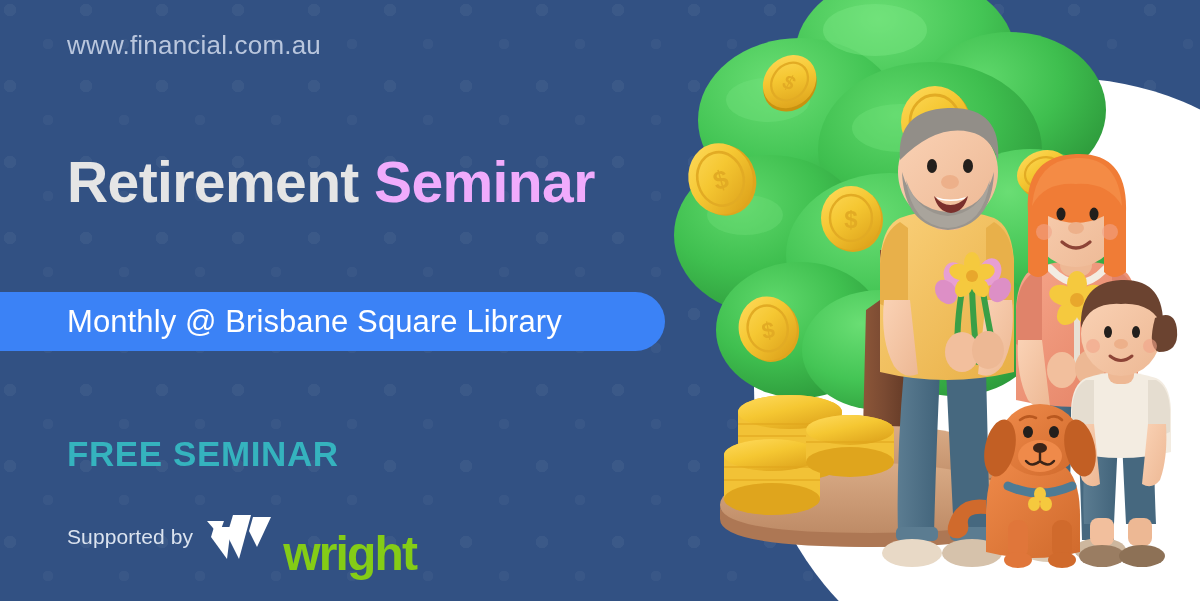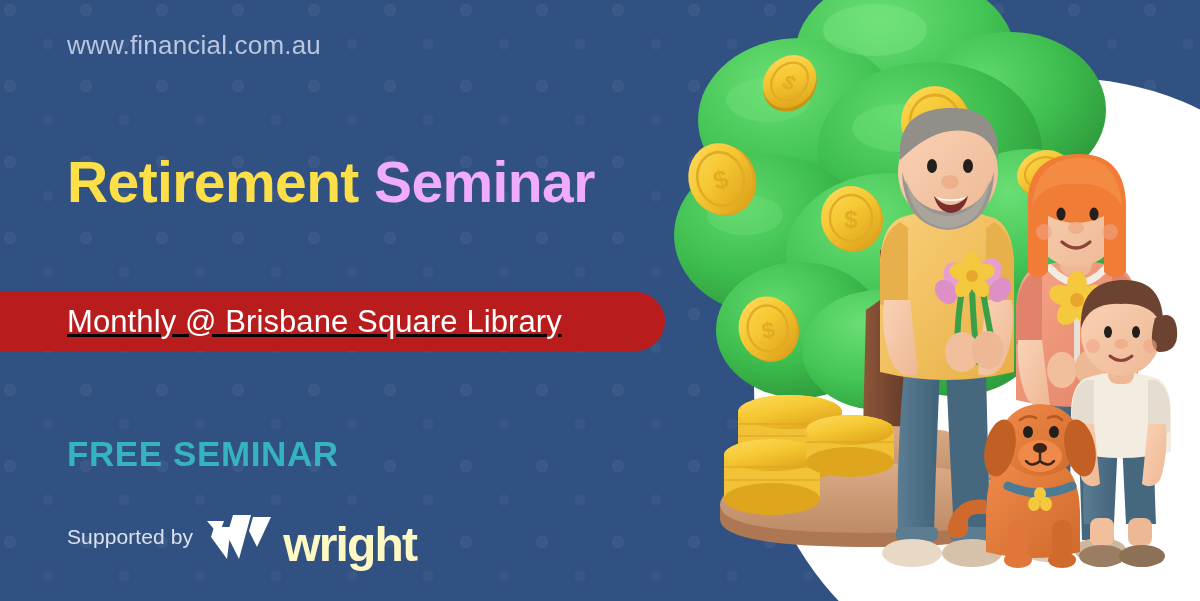--- a/index.html
+++ b/index.html
@@ -56,32 +56,31 @@
     font-size:47px; font-weight:700; color:#ffffff;
     letter-spacing:-0.4px; line-height:1.0;
     font-stretch:condensed;
     white-space:nowrap;
   }
   .headline .line2 {
     font-size:57px; font-weight:700;
     letter-spacing:-0.6px; line-height:1.12;
     margin-top:5px; white-space:nowrap;
   }
-  .headline .word-yellow { color:#fde047; }
+  .headline .word-yellow { color:#e5e5e5; }
   .headline .word-white  { color:#f0abfc;margin-top:36px; }
 
   .sub-banner {
     position:absolute; left:0; top:292px;
     width:665px; height:59px;
-    background:#b91c1c;
+    background:#3b82f6;
     border-top-right-radius:30px;
     border-bottom-right-radius:30px;
     display:flex; align-items:center;
     z-index:6;
-    text-decoration:underline;
   }
   .sub-banner-text {
     margin-left:67px;
     font-size:31px; font-weight:400; color:#ffffff;
     letter-spacing:0.1px; white-space:nowrap;
   }
 
   .free-seminar {
     position:absolute; left:67px; top:434px;
     font-size:35px; font-weight:700; color:#35b3be;
@@ -96,23 +95,23 @@
     z-index:6;
   }
   .supported-by {
     font-size:21px; font-weight:400; color:#dbe3ef;
     letter-spacing:0.1px; white-space:nowrap;
     margin-right:14px;
   }
   .logo { display:flex; align-items:center; }
   .logo-mark { width:70px; height:48px; margin-right:6px; }
   .logo-word {
-    font-size:48px; font-weight:700; color:#fef9c3;
+    font-size:48px; font-weight:700; color:#84cc16;
     letter-spacing:-1.8px; line-height:1;
-    position:relative; top:8px;
+    position:relative; top:17px;
   }
   .logo-tail {
     margin-left:13px;
     display:flex; flex-direction:column;
     line-height:1.02;
     position:relative; top:1px;
   }
   .logo-tail span {
     font-size:22px; font-weight:400; color:#ffffff;
     letter-spacing:-0.2px;

